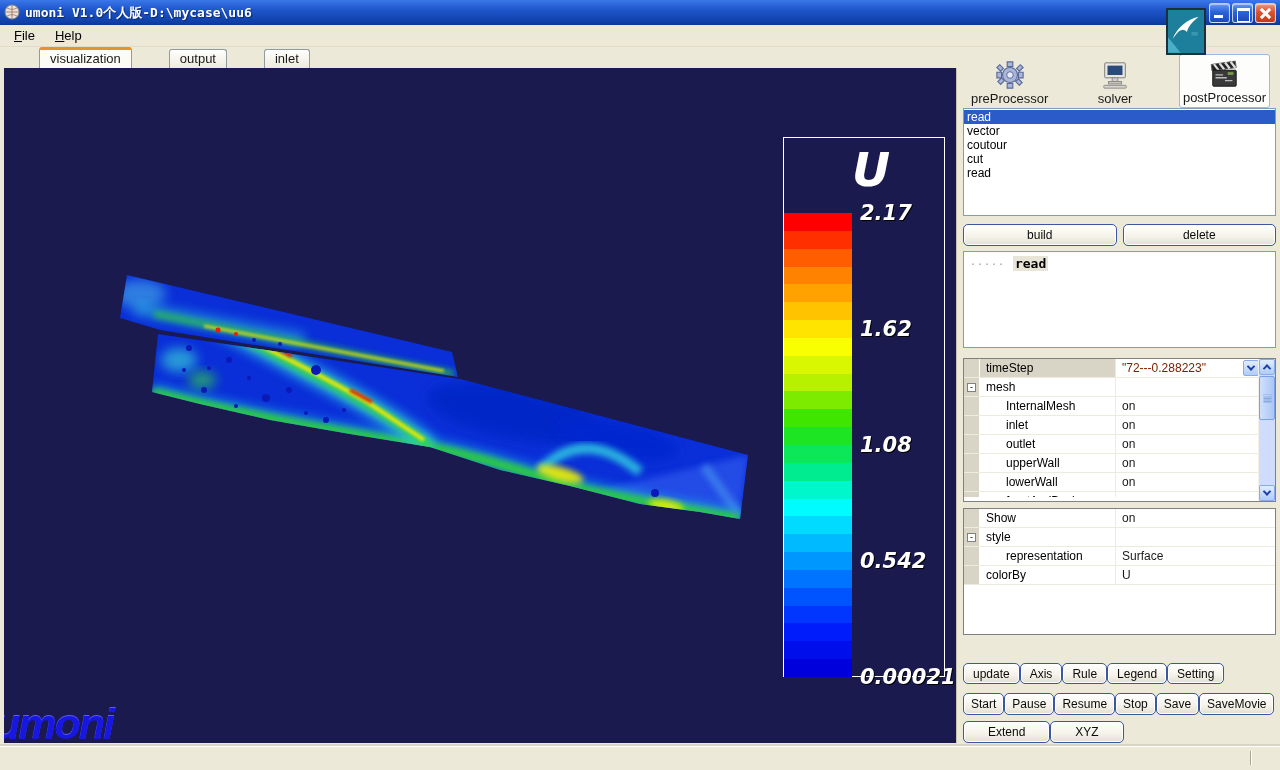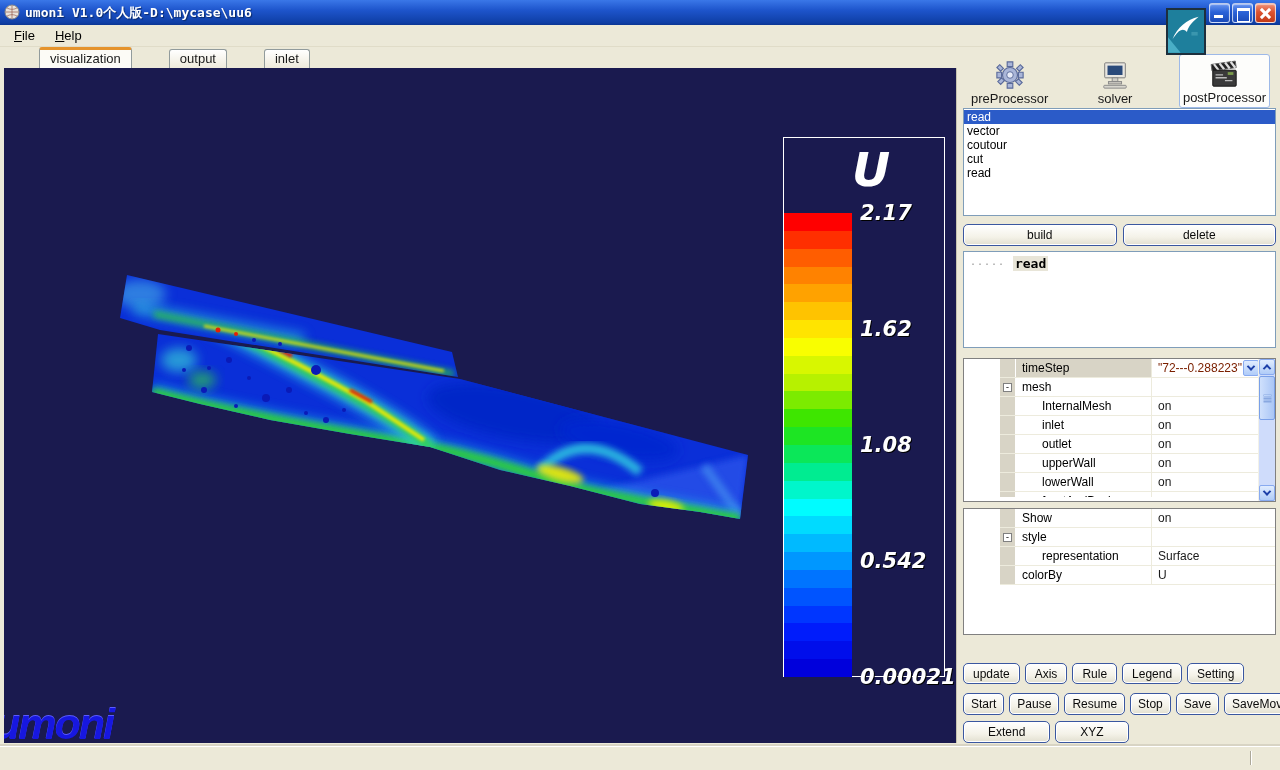--- a/index.html
+++ b/index.html
@@ -81,21 +81,21 @@
     border:1px solid #7f9db9; padding:4px 0 0 6px; }
   .tree-item { font-family:"DejaVu Sans Mono", monospace; font-weight:bold; font-size:13px; color:#000; }
   .tree-branch { color:#9a9a9a; font-size:10px; letter-spacing:1px; font-weight:normal; }
   .tree-label-bg { background:#e8e5d8; padding:0 2px; }
 
   .pgrid { position:absolute; left:5px; width:313px; background:#fff; border:1px solid #808080; overflow:hidden; }
   #grid1 { top:311px; height:144px; }
   #grid2 { top:461px; height:127px; }
   .pg-rows { display:flex; flex-direction:column; }
   #grid1 .pg-rows { width:296px; }
-  .pg-row { display:flex; height:19px; border-bottom:1px solid #edebdd; flex:none;margin-left:36px; }
+  .pg-row { display:flex; height:19px; border-bottom:1px solid #edebdd; flex:none; }
   .pg-row.clipped { height:5px; border-bottom:none; }
   .pg-gutter { width:16px; background:#d8d4c6; border-right:1px solid #fff; display:flex; align-items:center; justify-content:center; flex:none; }
   .expander { width:9px; height:9px; border:1px solid #808080; background:#fff; font-size:9px; line-height:7px;
     text-align:center; font-family:"DejaVu Sans Mono", monospace; color:#000; }
   .pg-label { width:136px; padding-left:6px; font-size:12px; line-height:18px; color:#000;
     border-right:1px solid #edebdd; flex:none; white-space:nowrap; overflow:hidden; }
   .pg-label.ind { padding-left:26px; }
   .pg-row.sel .pg-label { background:#d8d4c6; }
   .pg-value { flex:1; padding-left:6px; font-size:12px; line-height:18px; color:#1a1a1a; position:relative; white-space:nowrap; }
   .pg-value.maroon { color:#7b2000; }
@@ -106,21 +106,21 @@
   .chev.up { transform:rotate(135deg) translate(1px,-1px); }
   .vscroll { position:absolute; right:0; top:0; bottom:0; width:17px; background:#cfdcfb; border-left:1px solid #f2f1e8; }
   .sbtn { position:absolute; left:0; width:16px; height:16px; border:1px solid #88aaf0; border-radius:2px;
     background:linear-gradient(180deg,#e0ecff,#b0ccf8); display:flex; align-items:center; justify-content:center; }
   .sbtn.up { top:0; } .sbtn.dn { bottom:0; }
   .sthumb { position:absolute; left:0; top:17px; width:16px; height:44px; border:1px solid #7aa0e8; border-radius:2px;
     background:linear-gradient(90deg,#cfe0fc,#aac6f6); }
   .sthumb::after { content:""; position:absolute; left:4px; top:18px; width:7px; height:1px;
     box-shadow:0 0 0 .5px #89a8e0, 0 3px 0 .5px #89a8e0, 0 6px 0 .5px #89a8e0; }
 
-  .btnrow { position:absolute; display:flex; gap:5px; left:5px; }
+  .btnrow { position:absolute; display:flex; left:5px; }
   #ctrl-row1 { top:616px; } #ctrl-row2 { top:646px; } #ctrl-row3 { top:674px; }
   #ctrl-row1 .xp-btn { height:21px; padding:0 9px; }
   #ctrl-row2 .xp-btn { padding:0 7px; }
   #ctrl-row3 .xp-btn { padding:0 24px; }
 
   
   .statusbar { position:absolute; left:0; top:746px; width:1280px; height:24px; background:#ece9d8;
     border-top:1px solid #fff; box-shadow:0 -2px 0 #d8d4c4; }
   .status-sep { position:absolute; right:28px; top:4px; width:2px; height:14px;
     border-left:1px solid #aca899; border-right:1px solid #fff; }

